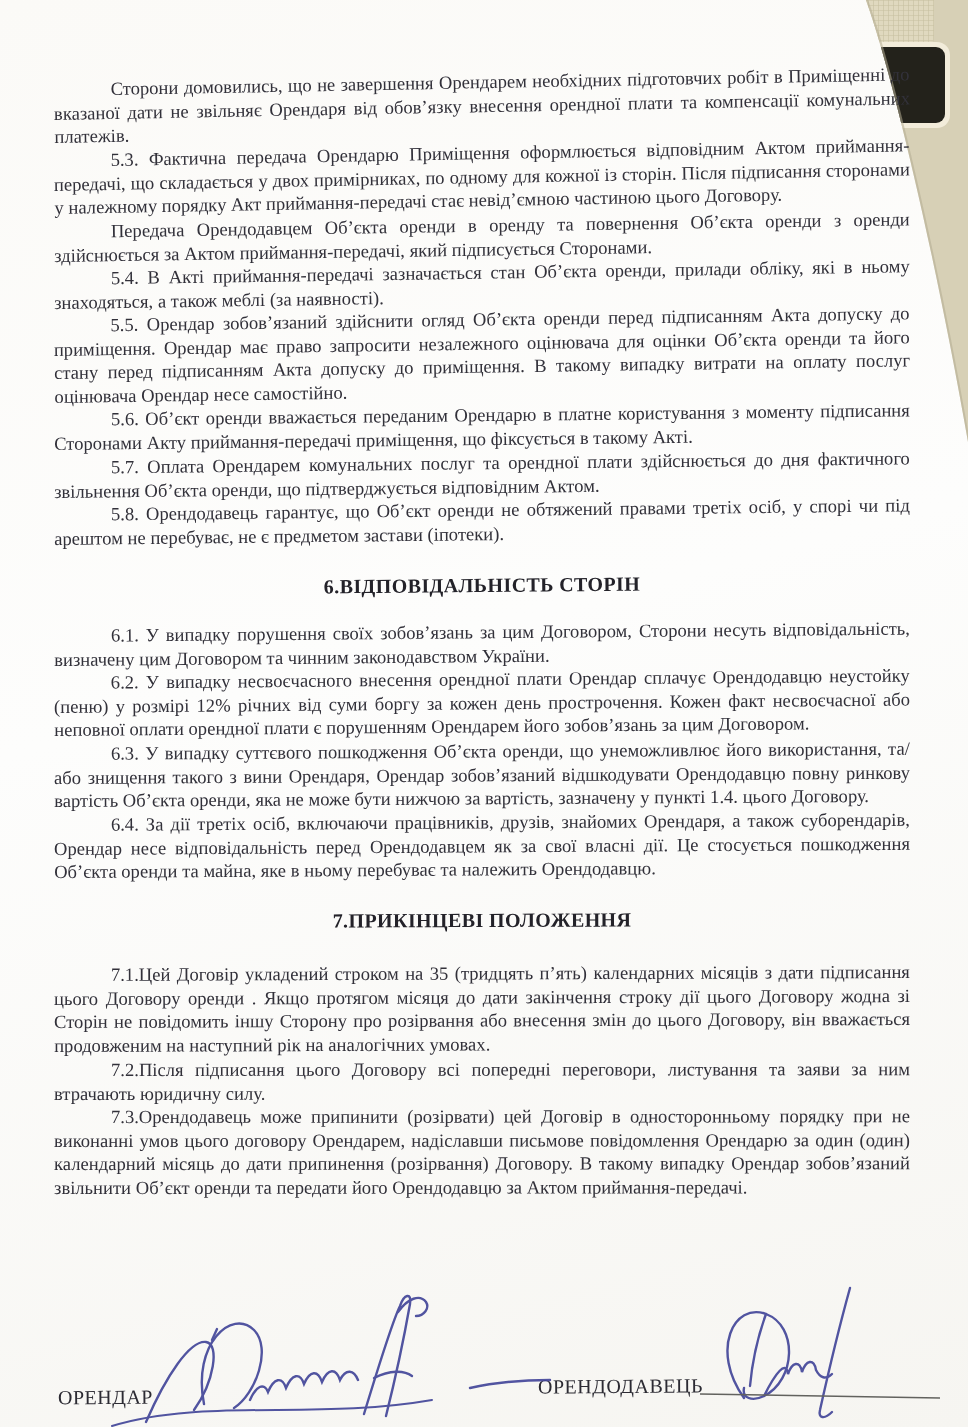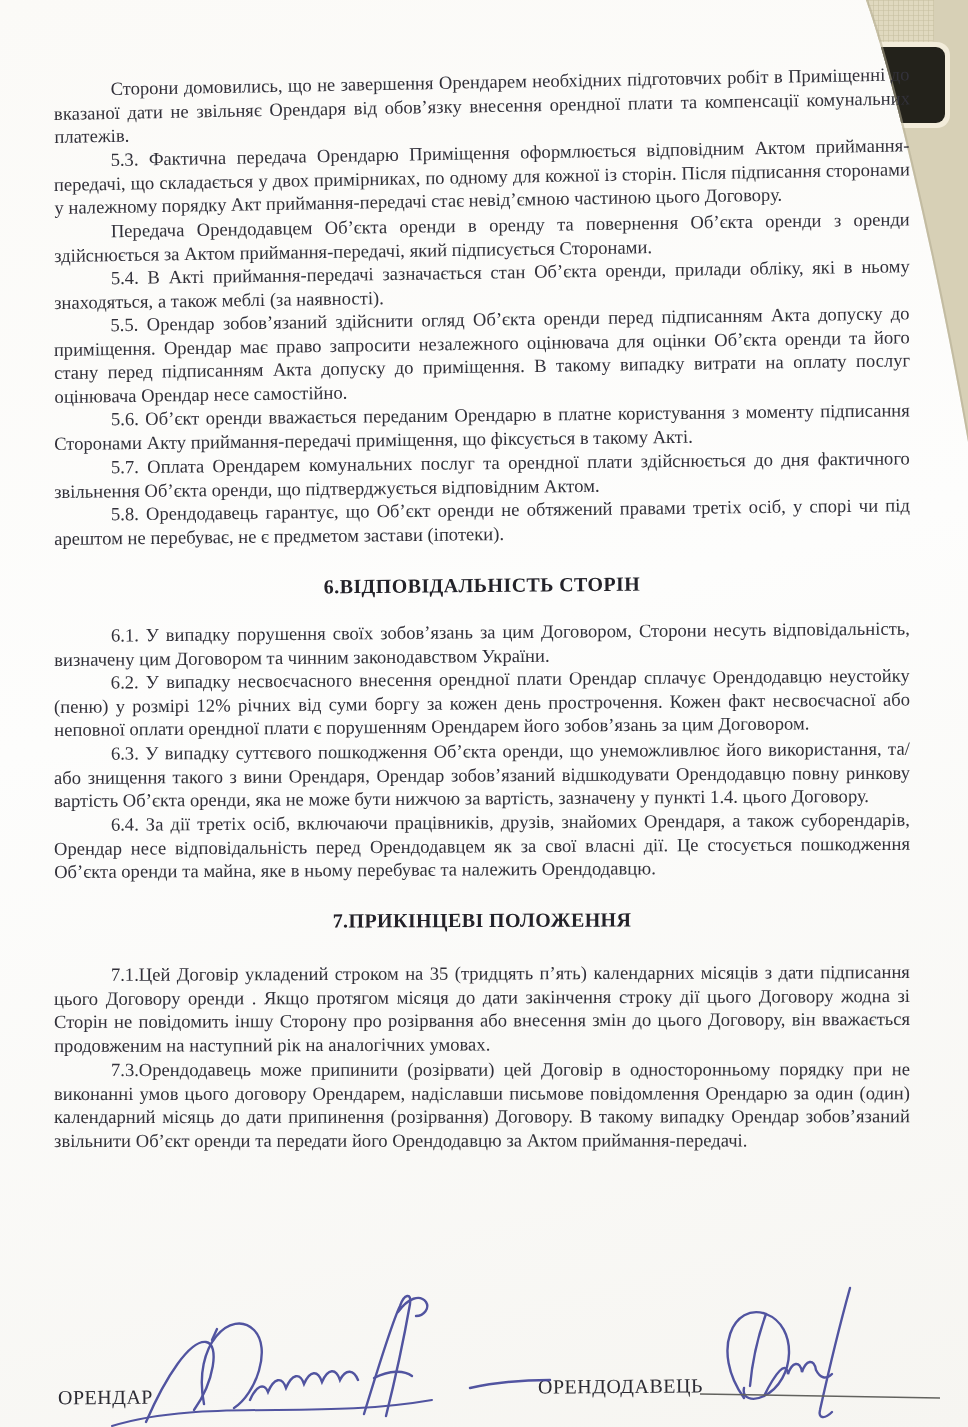--- a/index.html
+++ b/index.html
@@ -76,20 +76,21 @@
   <p class="para t3">5.8. Орендодавець гарантує, що Об’єкт оренди не обтяжений правами третіх осіб, у спорі чи під арештом не перебуває, не є предметом застави (іпотеки).</p>
 
   <h2 class="heading t4">6.ВІДПОВІДАЛЬНІСТЬ СТОРІН</h2>
   <p class="para t4">6.1. У випадку порушення своїх зобов’язань за цим Договором, Сторони несуть відповідальність, визначену цим Договором та чинним законодавством України.</p>
   <p class="para t4">6.2. У випадку несвоєчасного внесення орендної плати Орендар сплачує Орендодавцю неустойку (пеню) у розмірі 12% річних від суми боргу за кожен день прострочення. Кожен факт несвоєчасної або неповної оплати орендної плати є порушенням Орендарем його зобов’язань за цим Договором.</p>
   <p class="para t5">6.3. У випадку суттєвого пошкодження Об’єкта оренди, що унеможливлює його використання, та/або знищення такого з вини Орендаря, Орендар зобов’язаний відшкодувати Орендодавцю повну ринкову вартість Об’єкта оренди, яка не може бути нижчою за вартість, зазначену у пункті 1.4. цього Договору.</p>
   <p class="para t5">6.4. За дії третіх осіб, включаючи працівників, друзів, знайомих Орендаря, а також суборендарів, Орендар несе відповідальність перед Орендодавцем як за свої власні дії. Це стосується пошкодження Об’єкта оренди та майна, яке в ньому перебуває та належить Орендодавцю.</p>
 
   <h2 class="heading h7 t6">7.ПРИКІНЦЕВІ ПОЛОЖЕННЯ</h2>
   <p class="para t6">7.1.Цей Договір укладений строком на 35 (тридцять п’ять) календарних місяців з дати підписання цього Договору оренди . Якщо протягом місяця до дати закінчення строку дії цього Договору жодна зі Сторін не повідомить іншу Сторону про розірвання або внесення змін до цього Договору, він вважається продовженим на наступний рік на аналогічних умовах.</p>
+  <p class="para t7">7.2.Після підписання цього Договору всі попередні переговори, листування та заяви за ним втрачають юридичну силу.</p>
   <p class="para t7">7.3.Орендодавець може припинити (розірвати) цей Договір в односторонньому порядку при не виконанні умов цього договору Орендарем, надіславши письмове повідомлення Орендарю за один (один) календарний місяць до дати припинення (розірвання) Договору. В такому випадку Орендар зобов’язаний звільнити Об’єкт оренди та передати його Орендодавцю за Актом приймання-передачі.</p>
 </div>
 
 <div class="sig-label" id="tenant-label">ОРЕНДАР</div>
 <div class="sig-label" id="landlord-label">ОРЕНДОДАВЕЦЬ</div>
 
 <svg id="signatures-svg" viewBox="0 0 968 147" aria-hidden="true">
 
   <g stroke="#3b3e95" stroke-width="2.4" fill="none" stroke-linecap="round" opacity="0.88">
     <path d="M146,142 C166,96 190,60 206,62 C220,64 214,102 194,130"></path>

